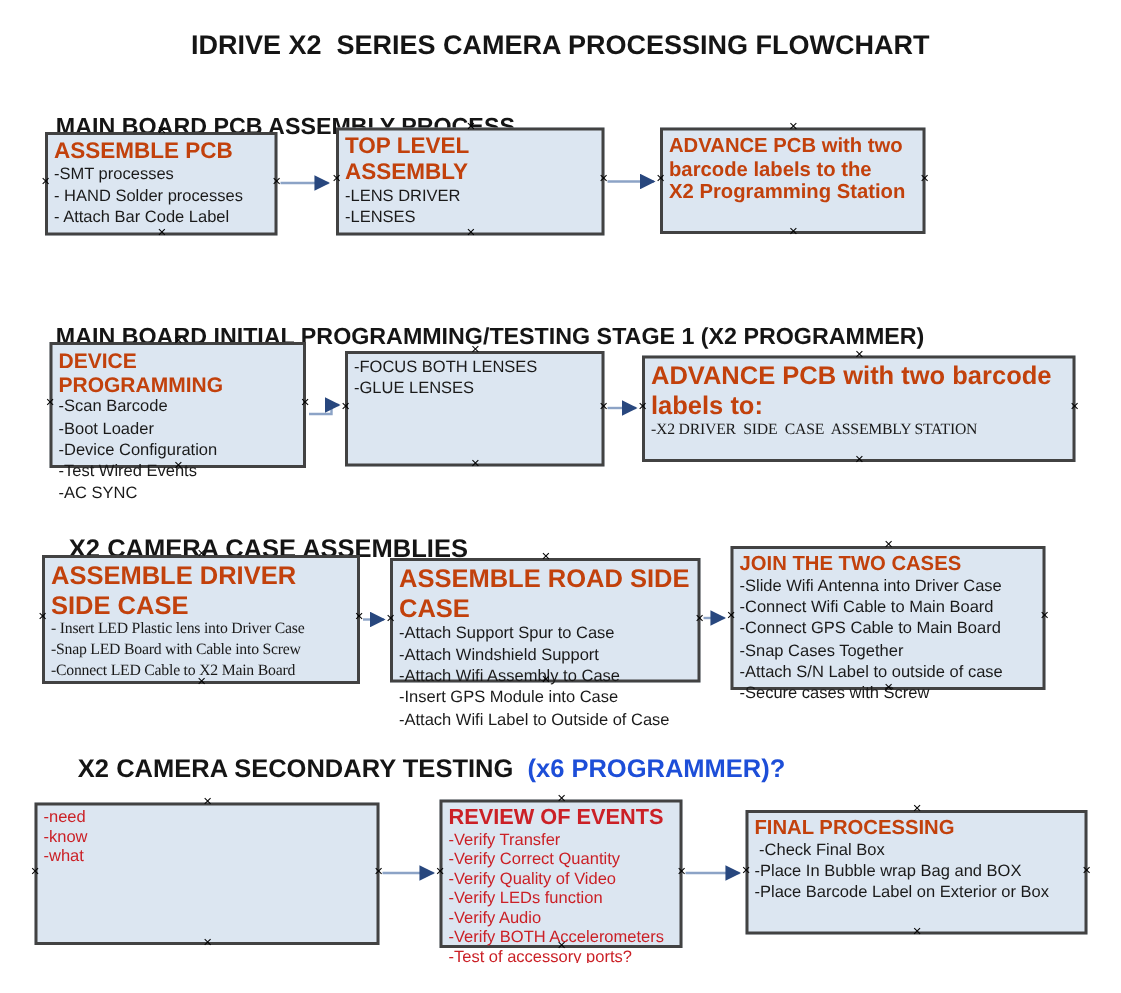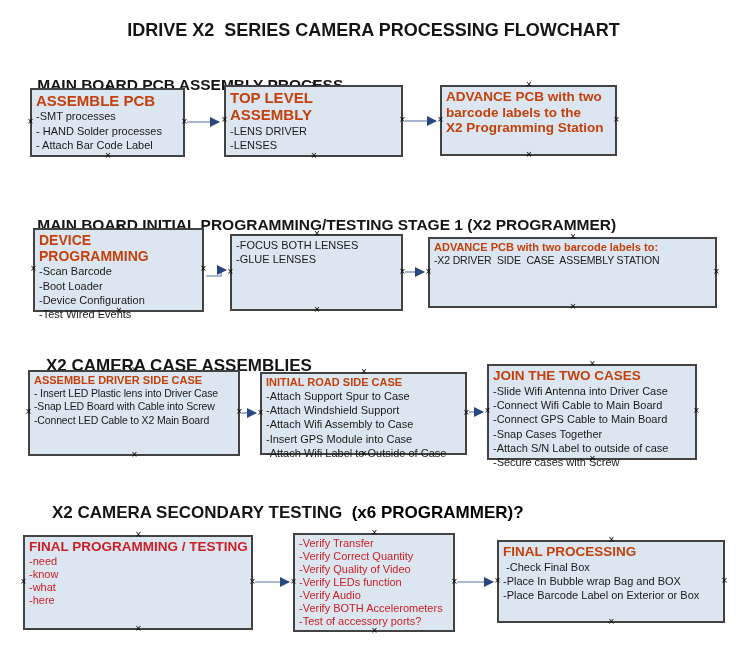--- a/index.html
+++ b/index.html
@@ -10,33 +10,33 @@
   .main-title {
     position:absolute; top:20px; left:0; width:100%;
     text-align:center; font-size:18px; font-weight:bold; color:#151515;
     white-space:pre;
   }
   .heading {
     position:absolute; font-weight:bold; color:#151515; white-space:pre;
   }
   .heading.size-a { font-size:15.5px; }
   .heading.size-b { font-size:17px; }
-  .heading .red-part { color:#000000; }
+  .heading .red-part { color:#1d4ed8; }
   .box {
     position:absolute; background:#dce6f1; border:2px solid #424242;
     box-sizing:border-box; padding:2px 3px 2px 4px; color:#1a1a1a; z-index:1;
   }
   .box-title { font-weight:bold; white-space:pre-line; line-height:1.16; color:#c2410c; }
   .t15  { font-size:15px; }
   .t145 { font-size:14.5px; }
   .t14  { font-size:14px; }
   .t135 { font-size:13.5px; }
-  .t13  { font-size:11px; }
+  .t13  { font-size:17px; }
   .box-line { font-size:11px; line-height:1.3; white-space:pre; }
-  .line-sm .box-line { font-size:10.5px; letter-spacing:-0.15px; }
+  .line-sm .box-line { font-size:10.5px; letter-spacing:-0.15px;font-family:Liberation Serif, serif; }
   .tight .box-line { line-height:1.18; }
   .red-box .box-title, .red-box .box-line { color:#cb2026; }
   .arrows { position:absolute; left:0; top:0; z-index:2; pointer-events:none; }
   .handle {
     position:absolute; font-size:10px; line-height:8px; width:7px; height:8px;
     color:#000; z-index:3; text-align:center; font-weight:normal;
   }
   .hs-t { top:-6px; left:50%; margin-left:-3px; }
   .hs-b { bottom:-5px; left:50%; margin-left:-3px; }
   .hs-l { left:-5px; top:50%; margin-top:-5px; }
@@ -90,20 +90,21 @@
       <span class="handle hs-l">×</span>
       <span class="handle hs-r">×</span>
     </div>
 
   <div class="box" style="left:33px; top:228px; width:171px; height:84px;">
     <div class="box-title t14">DEVICE PROGRAMMING</div>
     <div class="box-line">-Scan Barcode</div>
     <div class="box-line">-Boot Loader</div>
     <div class="box-line">-Device Configuration</div>
     <div class="box-line">-Test Wired Events</div>
+    <div class="box-line">-AC SYNC</div>
   <span class="handle hs-t">×</span>
       <span class="handle hs-b">×</span>
       <span class="handle hs-l">×</span>
       <span class="handle hs-r">×</span>
     </div>
   <div class="box" style="left:230px; top:234px; width:173px; height:77px;">
     <div class="box-line">-FOCUS BOTH LENSES</div>
     <div class="box-line">-GLUE LENSES</div>
   <span class="handle hs-t">×</span>
       <span class="handle hs-b">×</span>
@@ -123,21 +124,21 @@
     <div class="box-title t13">ASSEMBLE DRIVER SIDE CASE</div>
     <div class="box-line">- Insert LED Plastic lens into Driver Case</div>
     <div class="box-line">-Snap LED Board with Cable into Screw</div>
     <div class="box-line">-Connect LED Cable to X2 Main Board</div>
   <span class="handle hs-t">×</span>
       <span class="handle hs-b">×</span>
       <span class="handle hs-l">×</span>
       <span class="handle hs-r">×</span>
     </div>
   <div class="box" style="left:260px; top:372px; width:207px; height:83px;">
-    <div class="box-title t13">INITIAL ROAD SIDE CASE</div>
+    <div class="box-title t13">ASSEMBLE ROAD SIDE CASE</div>
     <div class="box-line">-Attach Support Spur to Case</div>
     <div class="box-line">-Attach Windshield Support</div>
     <div class="box-line">-Attach Wifi Assembly to Case</div>
     <div class="box-line">-Insert GPS Module into Case</div>
     <div class="box-line">-Attach Wifi Label to Outside of Case</div>
   <span class="handle hs-t">×</span>
       <span class="handle hs-b">×</span>
       <span class="handle hs-l">×</span>
       <span class="handle hs-r">×</span>
     </div>
@@ -149,31 +150,30 @@
     <div class="box-line">-Snap Cases Together</div>
     <div class="box-line">-Attach S/N Label to outside of case</div>
     <div class="box-line">-Secure cases with Screw</div>
   <span class="handle hs-t">×</span>
       <span class="handle hs-b">×</span>
       <span class="handle hs-l">×</span>
       <span class="handle hs-r">×</span>
     </div>
 
   <div class="box red-box tight" style="left:23px; top:535px; width:230px; height:95px;">
-    <div class="box-title t135">FINAL PROGRAMMING / TESTING</div>
     <div class="box-line">-need</div>
     <div class="box-line">-know</div>
     <div class="box-line">-what</div>
-    <div class="box-line">-here</div>
   <span class="handle hs-t">×</span>
       <span class="handle hs-b">×</span>
       <span class="handle hs-l">×</span>
       <span class="handle hs-r">×</span>
     </div>
   <div class="box red-box tight" style="left:293px; top:533px; width:162px; height:99px;">
+    <div class="box-title t145">REVIEW OF EVENTS</div>
     <div class="box-line">-Verify Transfer</div>
     <div class="box-line">-Verify Correct Quantity</div>
     <div class="box-line">-Verify Quality of Video</div>
     <div class="box-line">-Verify LEDs function</div>
     <div class="box-line">-Verify Audio</div>
     <div class="box-line">-Verify BOTH Accelerometers</div>
     <div class="box-line">-Test of accessory ports?</div>
   <span class="handle hs-t">×</span>
       <span class="handle hs-b">×</span>
       <span class="handle hs-l">×</span>

